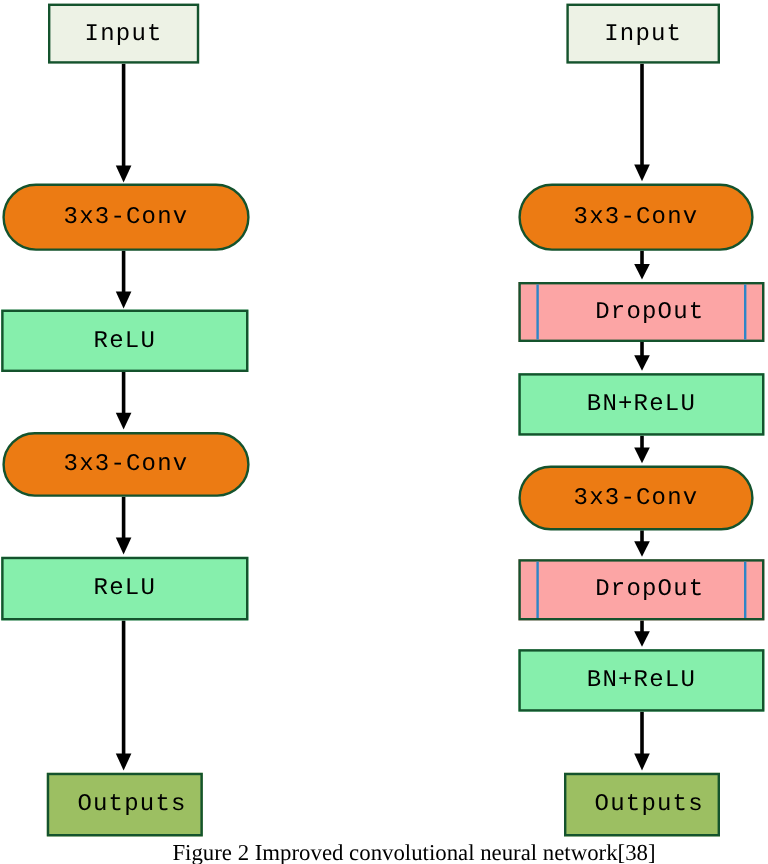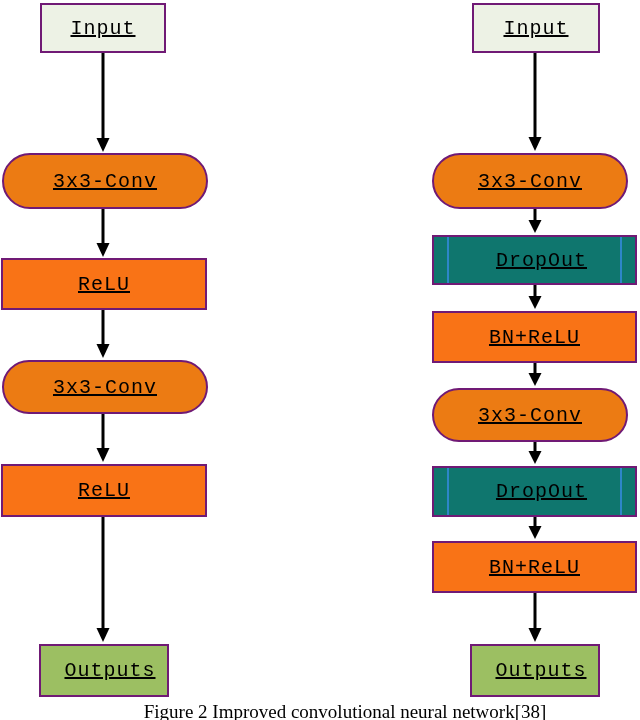--- a/index.html
+++ b/index.html
@@ -12,33 +12,32 @@
     font-family: "Liberation Mono", "DejaVu Sans Mono", monospace;
   }
   .arrows {
     position: absolute;
     left: 0; top: 0;
     width: 640px; height: 720px;
   }
   .node {
     position: absolute;
     box-sizing: border-box;
-    border: 2px solid #701a75;
+    border: 2px solid #14532d;
     display: flex;
     align-items: center;
     justify-content: center;
     font-size: 20px;
     color: #000000;
     letter-spacing: 1px;
-    text-decoration: underline;
   }
   .input-fill  { background: #EDF2E5; }
   .stadium     { background: #EC7B13; border-radius: 28px; text-align: center; }
-  .yellow-fill { background: #f97316; }
-  .predef      { background: #0f766e; padding-left: 14px; }
+  .yellow-fill { background: #86efac; }
+  .predef      { background: #fca5a5; padding-left: 14px; }
   .green-fill  { background: #9CBF62; padding-left: 12px; }
   .predef::before, .predef::after {
     content: "";
     position: absolute;
     top: 0; bottom: 0;
     width: 2px;
     background: #2E86C8;
   }
   .predef::before { left: 13px; }
   .predef::after  { right: 13px; }

